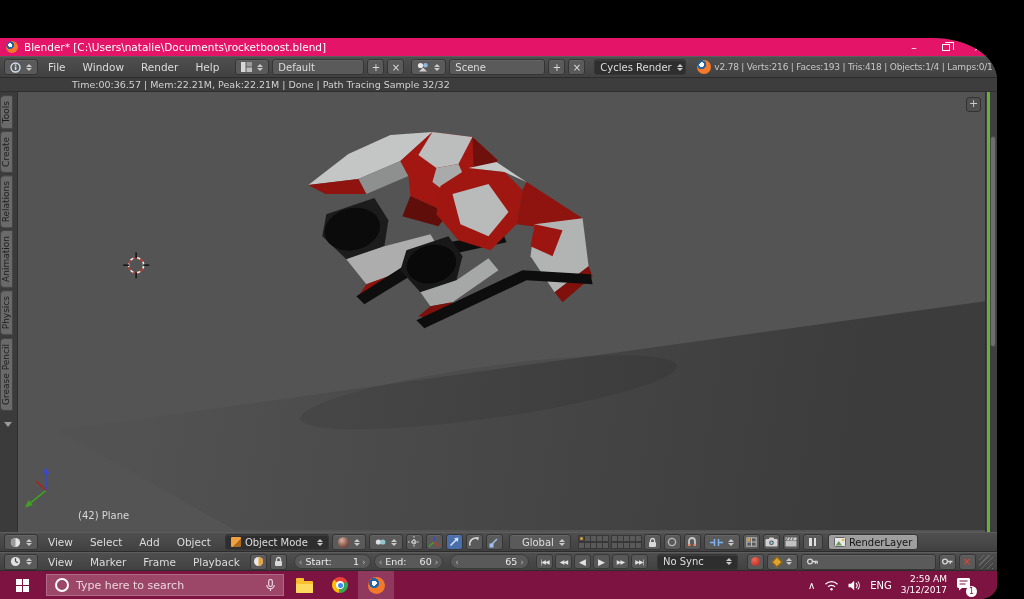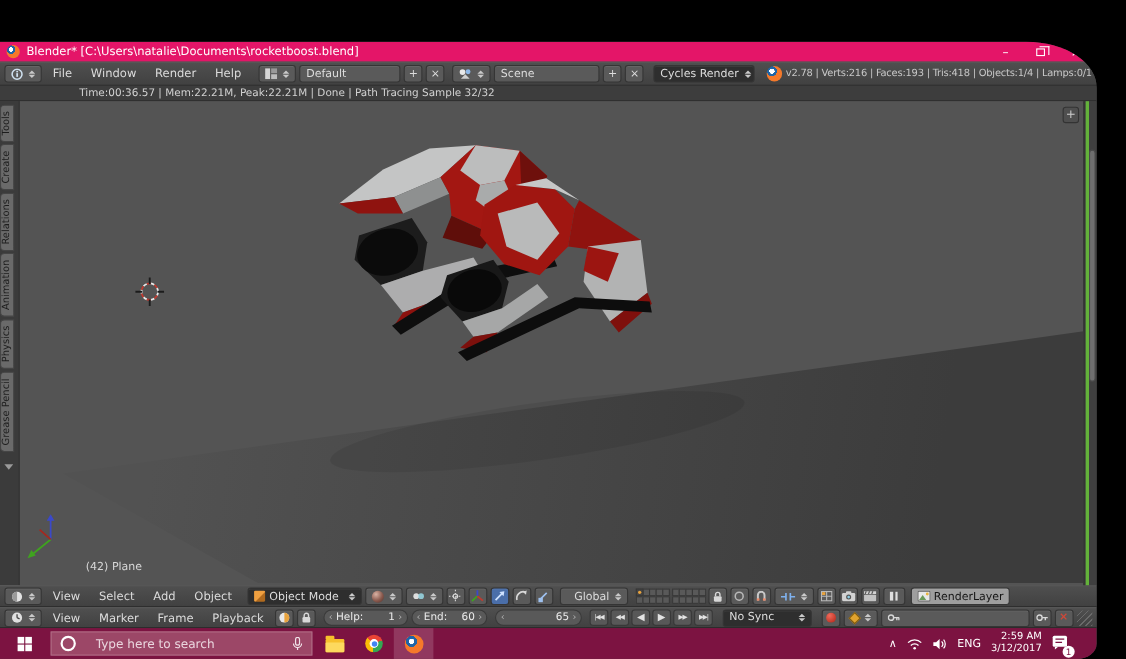--- a/index.html
+++ b/index.html
@@ -97,21 +97,21 @@
   .keydiamond { width:8px; height:8px; background:#e0a32e; transform:rotate(45deg); border:1px solid #7c5a12; }
   .manip { padding:0 1px; }
   .manip.active { background:#4a6ea9; }
   .redx { color:#d04838; font-weight:bold; }
 
   
   .taskbar { height:28px; background:#7c1341; display:flex; align-items:stretch; color:#fff; flex:0 0 auto; }
   .tbbtn { display:flex; align-items:center; justify-content:center; width:44px; }
   .winlogo { display:grid; grid-template-columns:6px 6px; grid-template-rows:6px 6px; gap:1px; }
   .winlogo i { background:#fff; }
-  .searchbox { display:flex; align-items:center; gap:18px; width:238px; margin:3px 2px;
+  .searchbox { display:flex; align-items:center; gap:7px; width:238px; margin:3px 2px;
                background:#9c4767; border:1px solid #b06a84; padding:0 8px; }
   .searchbox input { flex:1; background:transparent; border:none; outline:none; color:#f0e2e8;
                font-size:11px; font-family:inherit; }
   .searchbox input::placeholder { color:#ead6de; }
   .cortana-ring { width:14px; height:14px; border:2px solid #fff; border-radius:50%; flex:0 0 auto; }
   .appbtn { width:36px; display:flex; align-items:center; justify-content:center; }
   .appbtn.active { background:rgba(255,255,255,.16); }
   .folder { position:relative; width:17px; height:12px; background:#f7c02c; border-radius:1px; margin-top:3px; }
   .folder:before { content:""; position:absolute; top:-3px; left:0; width:8px; height:3px;
                background:#f7c02c; border-radius:1px 1px 0 0; }
@@ -501,21 +501,21 @@
         </svg>
     </span>
     <span class="btn">
       <svg width="9" height="11" viewBox="0 0 9 11">
           <rect x="1" y="5" width="7" height="5" rx="1" fill="#d8d8d8"></rect>
           <path d="M2.5,5V3.5a2 2 0 014 0V5" fill="none" stroke="#d8d8d8" stroke-width="1.3"></path>
         </svg>
     </span>
     <span class="numfield" style="width:84px; margin-left:4px;">
       <span class="arr">‹</span>
-      <span>Help:</span>
+      <span>Start:</span>
       <span class="val" style="flex:1;">1</span>
       <span class="arr">›</span>
     </span>
     <span class="numfield" style="width:76px;">
       <span class="arr">‹</span>
       <span>End:</span>
       <span class="val" style="flex:1;">60</span>
       <span class="arr">›</span>
     </span>
     <span class="numfield" style="width:86px; margin-left:4px;">

